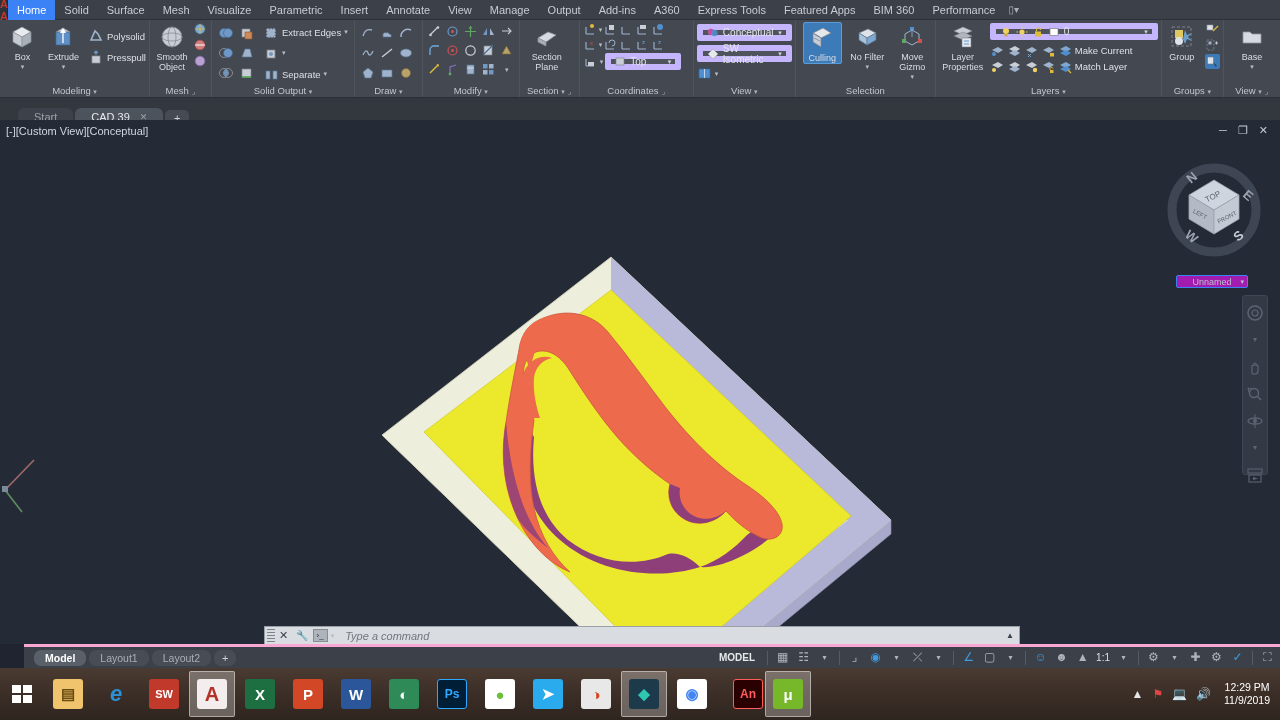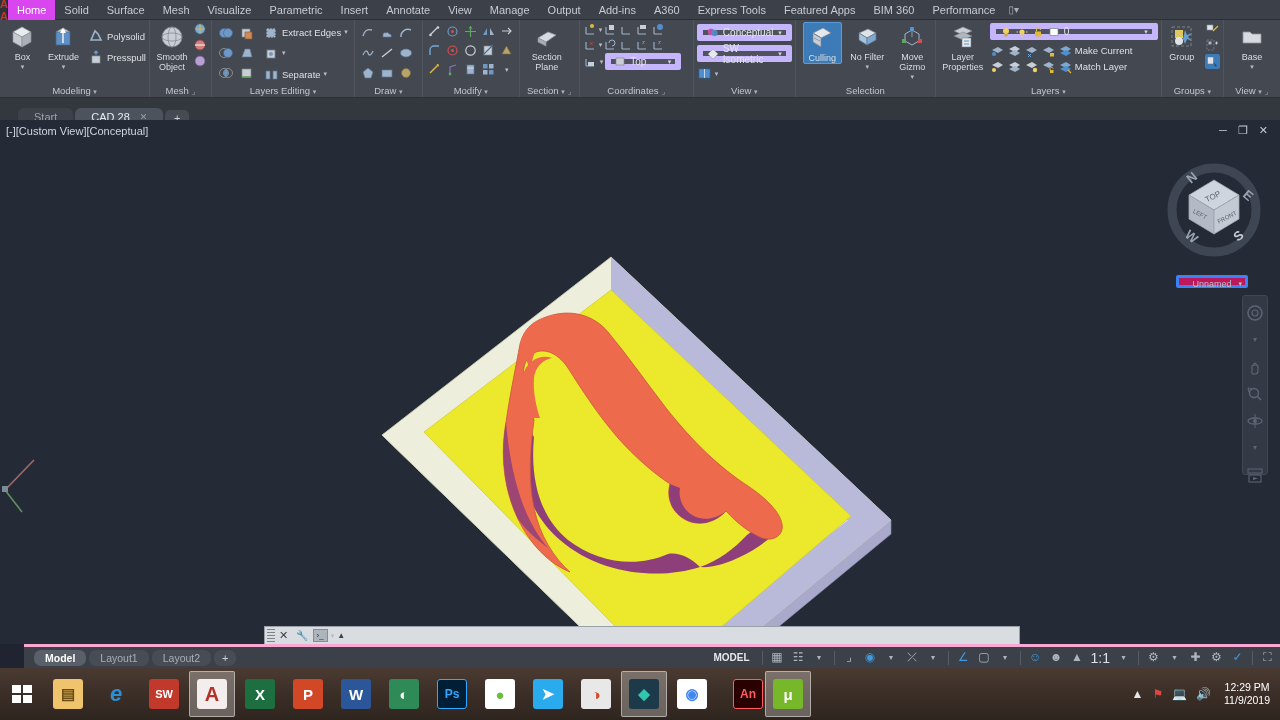--- a/index.html
+++ b/index.html
@@ -19,21 +19,21 @@
   .appbtn {
     width: 36px; height: 20px; background: #2e333b;
     display:flex; align-items:center; justify-content:center;
     border-right:1px solid #23272e;
   }
   .appbtn-glyph { color:#c0392b; font-size:11px; letter-spacing:-1px; font-weight:bold;}
   .rtab {
     padding: 0 9px; height: 20px; line-height: 20px; font-size: 11px;
     color: #c8ccd2; cursor: default; white-space: nowrap;
   }
-  .rtab.active { background: #d946ef; color: #ffffff; }
+  .rtab.active { background: #3b82f6; color: #ffffff; }
   .qat-right { margin-left:auto; display:flex; align-items:center; padding-right:340px;}
   .qat-icon { font-size:10px; color:#aab0b8; padding:0 4px;}
 
   .ribbon-body {
     position: absolute; top: 20px; left: 0; width: 1280px; height: 78px;
     background: #434851; display: flex; align-items: stretch;
     border-bottom: 1px solid #2b2f37;
   }
   .panel {
     position: relative; display: flex; flex-direction: column;
@@ -91,21 +91,21 @@
     position:absolute; top:120px; left:0; width:1280px; height:524px;
     background:#252b36; overflow:hidden;
   }
   .vplabel { position:absolute; top:5px; left:6px; font-size:11px; color:#cfd6e0; }
   .winctl { position:absolute; top:4px; right:12px; display:flex; gap:11px; color:#c3cad4; font-size:11px;}
 
   
   .viewcube-wrap { position:absolute; top:38px; right:18px; width:96px; height:130px; }
   .vc-name {
     position:absolute; bottom:0; left:10px; width:72px; height:13px;
-    background:#be185d; border:3px solid #3b82f6; border-radius:2px;
+    background:#a21caf; border:1px solid #3b82f6; border-radius:2px;
     font-size:9px; color:#b9c0ca; text-align:center; line-height:12px;
   }
   .vc-caret { position:absolute; right:3px; top:0px; font-size:7px;}
 
   
   .navbar {
     position:absolute; top:175px; right:12px; width:26px; height:180px;
     background:#333a46; border:1px solid #3f4654; border-radius:3px;
     display:flex; flex-direction:column; align-items:center; padding-top:8px; gap:9px;
   }
@@ -134,21 +134,21 @@
     color:#a9aeb6; background:#474c55; border-radius:7px; margin-right:3px;}
   .ltab.active { background:#5a6069; color:#ffffff; font-weight:bold;}
   .ltab-add { width:22px; text-align:center; color:#cfd3d8; font-size:11px;
     background:#474c55; border-radius:7px; height:16px; line-height:16px;}
   .sb-right { margin-left:auto; display:flex; align-items:center; gap:2px; padding-right:6px;}
   .sb-model { font-size:10px; color:#e6e9ec; font-weight:bold; padding:0 7px;}
   .sb-ico { width:19px; height:19px; text-align:center; line-height:19px;
     font-size:12px; color:#aeb4bc; }
   .sb-ico.on { color:#3f9ae0; }
   .sb-sep { width:1px; height:14px; background:#565b64; margin:0 3px;}
-  .sb-txt { font-size:14px; color:#dde0e4; padding:0 2px;}
+  .sb-txt { font-size:10px; color:#dde0e4; padding:0 2px;}
 
   
   .taskbar {
     position:absolute; top:668px; left:0; width:1280px; height:52px;
     background:linear-gradient(to bottom,#4a3b32,#3a2d26 55%,#2f251f);
     display:flex; align-items:center;
   }
   .tb-start { width:44px; height:44px; display:flex; align-items:center; justify-content:center;}
   .tb-item { width:46px; height:46px; display:flex; align-items:center; justify-content:center;
     border-radius:2px; margin:0 1px;}
@@ -333,21 +333,21 @@
                   <rect x="2" y="4" width="4" height="8" fill="#9fb4cc" stroke="#5c7793" stroke-width=".7"></rect>
                   <rect x="9" y="4" width="4" height="8" fill="#9fb4cc" stroke="#5c7793" stroke-width=".7"></rect>
                 </svg>
             </span>
             <span class="lbl">Separate</span>
             <span class="caret">▾</span>
           </div>
         </div>
       </div>
       <div class="panel-title">
-        <span>Layers Editing</span> <span class="arw">▾</span>
+        <span>Solid Output</span> <span class="arw">▾</span>
       </div>
     </div>
 
     <div class="panel" style="width:70px">
       <div class="panel-content">
         <div class="icogrid3">
           <span class="smallico"><svg width="16" height="16" viewBox="0 0 16 16">
                 <path d="M3 11 Q5 3 12 5" fill="none" stroke="#9fb4cc" stroke-width="1.4"></path>
               </svg></span>
           <span class="smallico"><svg width="16" height="16" viewBox="0 0 16 16">
@@ -764,21 +764,21 @@
       </div>
     </div>
 
   </div>
 
   <div class="doctabs">
     <div class="dtab">
       <span>Start</span>
     </div>
     <div class="dtab active">
-      <span>CAD 28</span>
+      <span>CAD 39</span>
       <span class="x">✕</span>
     </div>
     <div class="dtab-add">+</div>
   </div>
 
   <div class="viewport">
 
     <div class="vplabel">[-][Custom View][Conceptual]</div>
     <div class="winctl">
       <span>─</span>
@@ -909,20 +909,21 @@
     </div>
 
   </div>
 
   <div class="cmdline">
     <span class="cmd-grip"></span>
     <span class="cmd-x">✕</span>
     <span class="cmd-wrench">🔧</span>
     <span class="cmd-prompt">›_</span>
     <span class="caret" style="padding:0 3px">▾</span>
+    <span class="cmd-input">Type a command</span>
     <span class="cmd-up">▲</span>
   </div>
 
   <div class="statusbar">
     <div style="display:flex;align-items:center;padding-left:10px">
       <span class="ltab active">Model</span>
       <span class="ltab">Layout1</span>
       <span class="ltab">Layout2</span>
       <span class="ltab-add">+</span>
     </div>

